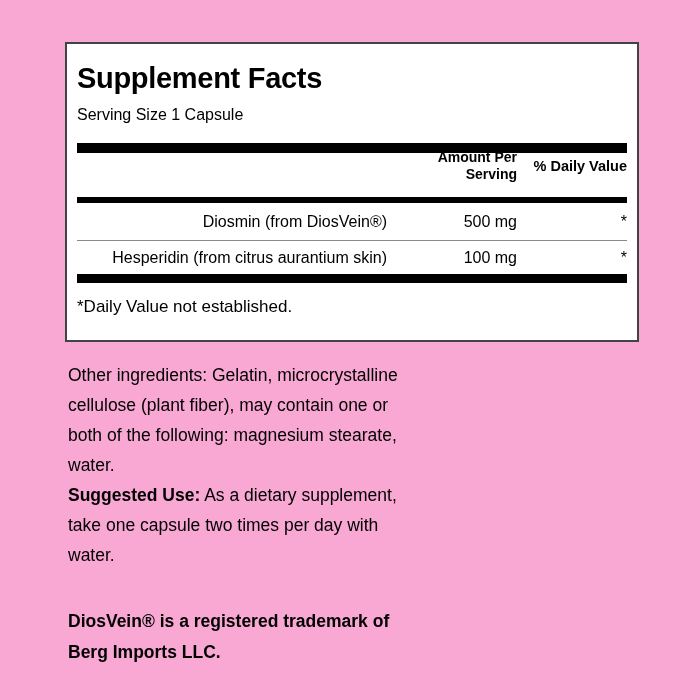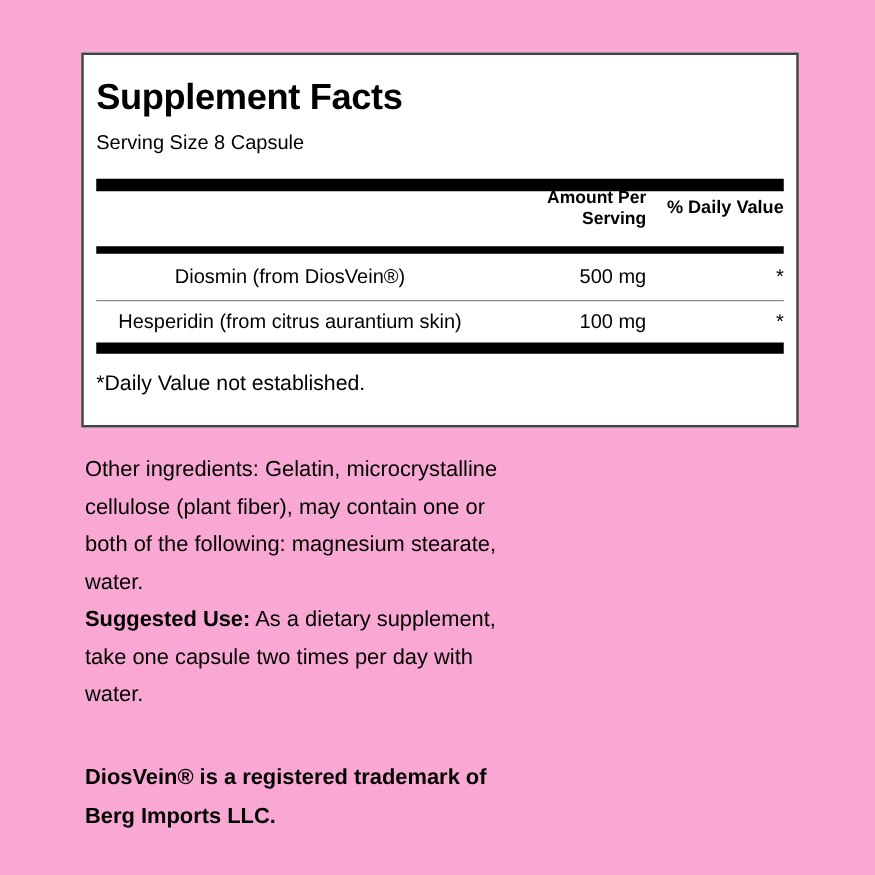--- a/index.html
+++ b/index.html
@@ -37,21 +37,21 @@
   .bar-top    { top: 99px;  height: 10px; }
   .bar-mid    { top: 153px; height: 6px; }
   .bar-bottom { top: 230px; height: 9px; }
   .thin-rule  { top: 196px; height: 1px; background: #8a8a8a; }
 
   .facts-header { top: 104px; height: 36px; display: flex; align-items: center; }
   .facts-row    { display: flex; align-items: center; font-size: 16px; }
   .row-1 { top: 159px; height: 37px; }
   .row-2 { top: 197px; height: 33px; }
 
-  .col-name   { flex: 1; text-align: center; }
+  .col-name   { flex: 1; text-align: right; }
   .col-amount { width: 130px; text-align: right; }
   .col-dv     { width: 110px; text-align: right; }
 
   .header-amount {
     font-size: 14px; font-weight: bold; line-height: 17px;
   }
   .header-dv {
     font-size: 14.5px; font-weight: bold; line-height: 17px;
   }
   .asterisk { font-size: 16px; }
@@ -68,21 +68,21 @@
   .trademark         { top: 606px; font-weight: bold; line-height: 31px; }
   .bold-label { font-weight: bold; }
 </style>
 </head>
 <body>
 
 <div class="page">
 
   <div class="panel">
     <h1 class="title">Supplement Facts</h1>
-    <div class="serving">Serving Size 8 Capsule</div>
+    <div class="serving">Serving Size 1 Capsule</div>
 
     <div class="bar bar-top"></div>
 
     <div class="facts-header">
       <div class="col-name"></div>
       <div class="col-amount header-amount">
         <div>Amount Per</div>
         <div>Serving</div>
       </div>
       <div class="col-dv header-dv">% Daily Value</div>

